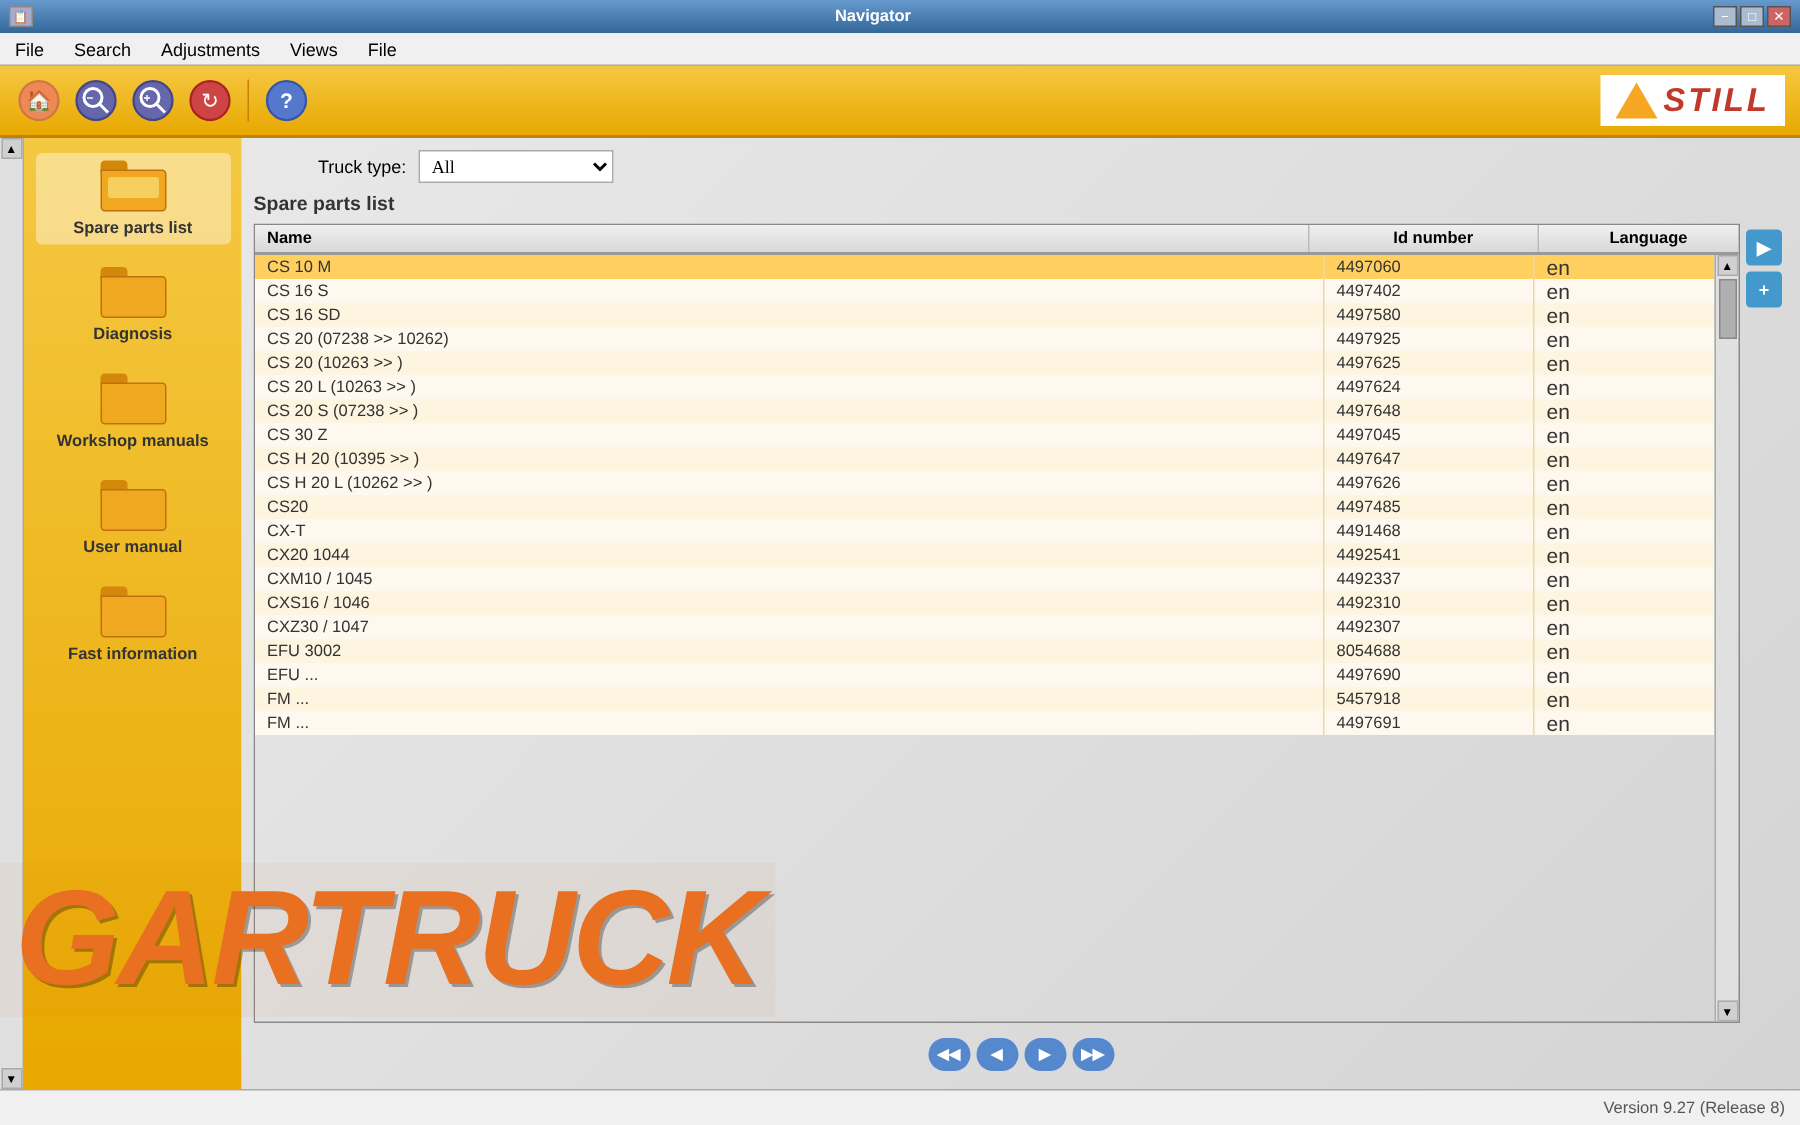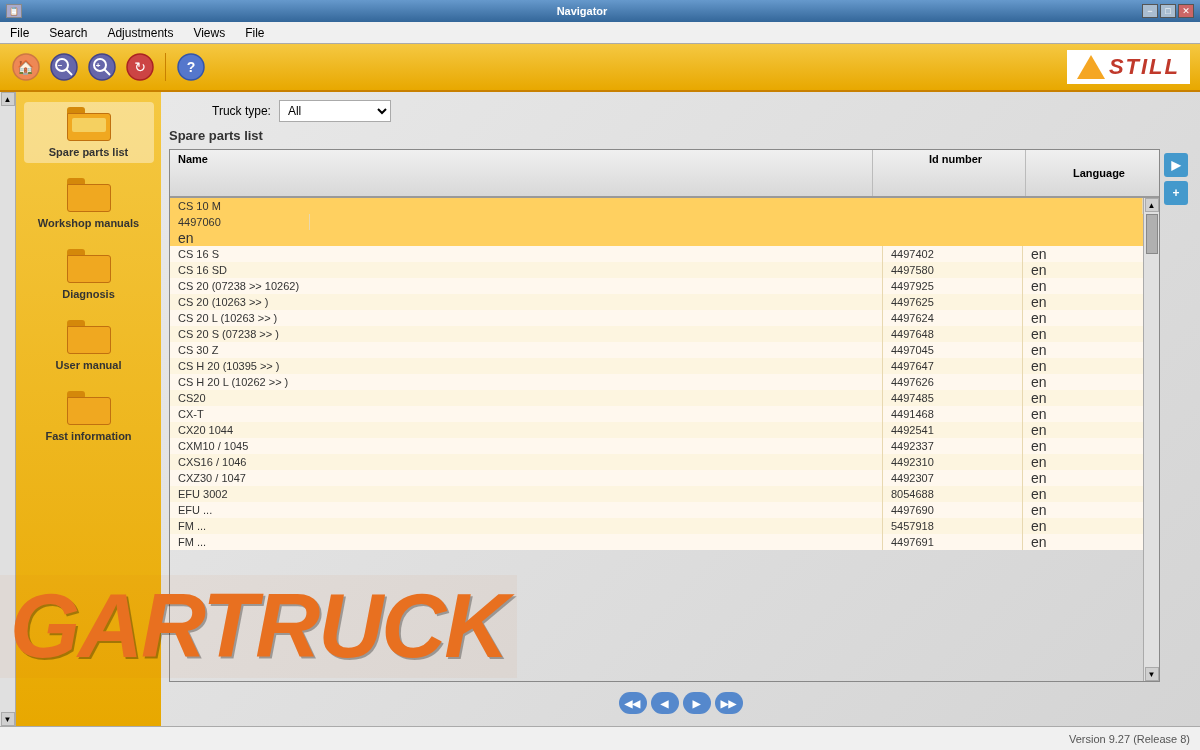--- a/index.html
+++ b/index.html
@@ -123,23 +123,24 @@
       padding: 8px;
       gap: 6px;
       overflow: hidden;
     }
 
     
     #truck-type-row {
       display: flex; align-items: center; gap: 8px; z-index: 1; margin-left: 43px;
     }
     #truck-type-select {
-      width: 112px; height: 22px; font-size: 12px;
+      width: 130px; height: 22px; font-size: 12px;
       border: 1px solid #aaa; background: white;
       padding: 1px 4px;
+      font-family: Liberation Serif, serif;
     }
 
     
     #spare-parts-label { font-size: 13px; font-weight: bold; color: #333; z-index: 1; }
 
     
     #table-container {
       flex: 1;
       border: 1px solid #888;
       overflow: hidden;
@@ -148,28 +149,28 @@
       flex-direction: column;
     }
     #table-header {
       display: flex;
       background: linear-gradient(to bottom, #f0f0f0, #d8d8d8);
       border-bottom: 2px solid #999;
       gap: 13px;
     }
     .col-name { flex: 1; padding: 3px 8px; font-weight: bold; font-size: 11px; border-right: 1px solid #bbb; }
     .col-id { width: 140px; padding: 3px 8px; font-weight: bold; font-size: 11px; border-right: 1px solid #bbb; text-align: center; }
-    .col-lang { width: 120px; padding: 17px 8px; font-weight: bold; font-size: 11px; text-align: center; }
+    .col-lang { width: 120px; padding: 3px 8px; font-weight: bold; font-size: 11px; text-align: center; }
     #table-body { overflow-y: auto; flex: 1; }
     .table-row {
       display: flex; cursor: pointer;
     }
     .table-row:nth-child(odd) { background: #fdf5e0; }
     .table-row:nth-child(even) { background: #fff8ee; }
-    .table-row.selected { background: #ffd060; flex-direction: column; }
+    .table-row.selected { background: #ffd060; }
     .row-name { flex: 1; padding: 2px 8px; font-size: 11px; color: #333; border-right: 1px solid #e8d8b0; }
     .row-id { width: 140px; padding: 2px 8px; font-size: 11px; color: #333; border-right: 1px solid #e8d8b0; }
     .row-lang { width: 120px; padding: 0 8px; font-size: 14px; color: #333; }
 
     
     #scroll-bar {
       width: 16px;
       background: #e0e0e0;
       border-left: 1px solid #aaa;
       display: flex; flex-direction: column;
@@ -325,28 +326,28 @@
         <div class="folder-tab"></div>
         <div class="folder-body open"></div>
       </div>
       <div class="sidebar-label">Spare parts list</div>
     </div>
     <div class="sidebar-item">
       <div class="folder-icon">
         <div class="folder-tab"></div>
         <div class="folder-body"></div>
       </div>
-      <div class="sidebar-label">Workshop manuals</div>
+      <div class="sidebar-label">Diagnosis</div>
     </div>
     <div class="sidebar-item">
       <div class="folder-icon">
         <div class="folder-tab"></div>
         <div class="folder-body"></div>
       </div>
-      <div class="sidebar-label">Diagnosis</div>
+      <div class="sidebar-label">Workshop manuals</div>
     </div>
     <div class="sidebar-item">
       <div class="folder-icon">
         <div class="folder-tab"></div>
         <div class="folder-body"></div>
       </div>
       <div class="sidebar-label">User manual</div>
     </div>
     <div class="sidebar-item">
       <div class="folder-icon">

